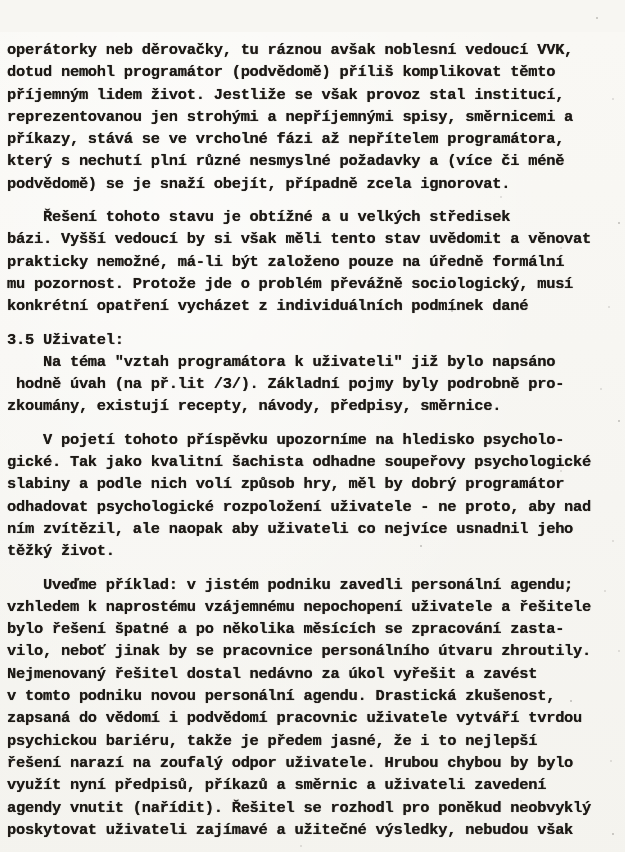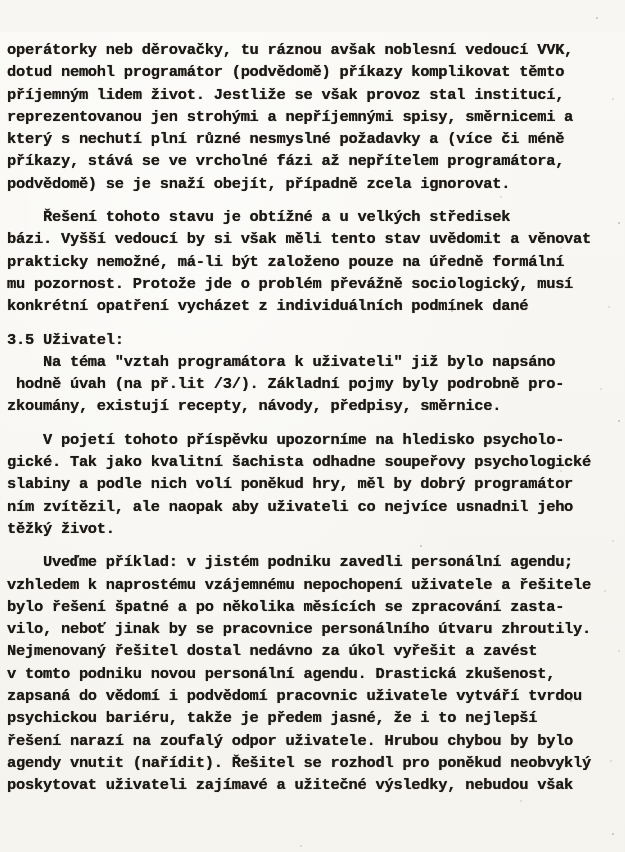--- a/index.html
+++ b/index.html
@@ -50,59 +50,61 @@
     pointer-events: none;
   }
 </style>
 </head>
 <body>
 
 <div class="page">
   <div id="doc">
       <div class="block">
         <div class="line">operátorky neb děrovačky, tu ráznou avšak noblesní vedoucí VVK,</div>
-        <div class="line">dotud nemohl programátor (podvědomě) příkazy komplikovat těmto</div>
+        <div class="line">dotud nemohl programátor (podvědomě) příliš komplikovat těmto</div>
         <div class="line">příjemným lidem život. Jestliže se však provoz stal institucí,</div>
         <div class="line">reprezentovanou jen strohými a nepříjemnými spisy, směrnicemi a</div>
+        <div class="line">příkazy, stává se ve vrcholné fázi až nepřítelem programátora,</div>
         <div class="line">který s nechutí plní různé nesmyslné požadavky a (více či méně</div>
-        <div class="line">příkazy, stává se ve vrcholné fázi až nepřítelem programátora,</div>
         <div class="line">podvědomě) se je snaží obejít, případně zcela ignorovat.</div>
       </div>
       <div class="block">
         <div class="line">    Řešení tohoto stavu je obtížné a u velkých středisek</div>
         <div class="line">bázi. Vyšší vedoucí by si však měli tento stav uvědomit a věnovat</div>
         <div class="line">prakticky nemožné, má-li být založeno pouze na úředně formální</div>
         <div class="line">mu pozornost. Protože jde o problém převážně sociologický, musí</div>
         <div class="line">konkrétní opatření vycházet z individuálních podmínek dané</div>
       </div>
       <div class="block heading">
         <div class="line">3.5 Uživatel:</div>
       </div>
       <div class="block">
         <div class="line">    Na téma "vztah programátora k uživateli" již bylo napsáno</div>
         <div class="line"> hodně úvah (na př.lit /3/). Základní pojmy byly podrobně pro-</div>
         <div class="line">zkoumány, existují recepty, návody, předpisy, směrnice.</div>
       </div>
       <div class="block">
         <div class="line">    V pojetí tohoto příspěvku upozorníme na hledisko psycholo-</div>
         <div class="line">gické. Tak jako kvalitní šachista odhadne soupeřovy psychologické</div>
-        <div class="line">slabiny a podle nich volí poněkud hry, měl by dobrý programátor</div>
+        <div class="line">slabiny a podle nich volí způsob hry, měl by dobrý programátor</div>
+        <div class="line">odhadovat psychologické rozpoložení uživatele - ne proto, aby nad</div>
         <div class="line">ním zvítězil, ale naopak aby uživateli co nejvíce usnadnil jeho</div>
         <div class="line">těžký život.</div>
       </div>
       <div class="block">
         <div class="line">    Uveďme příklad: v jistém podniku zavedli personální agendu;</div>
         <div class="line">vzhledem k naprostému vzájemnému nepochopení uživatele a řešitele</div>
         <div class="line">bylo řešení špatné a po několika měsících se zpracování zasta-</div>
         <div class="line">vilo, neboť jinak by se pracovnice personálního útvaru zhroutily.</div>
         <div class="line">Nejmenovaný řešitel dostal nedávno za úkol vyřešit a zavést</div>
         <div class="line">v tomto podniku novou personální agendu. Drastická zkušenost,</div>
         <div class="line">zapsaná do vědomí i podvědomí pracovnic uživatele vytváří tvrdou</div>
         <div class="line">psychickou bariéru, takže je předem jasné, že i to nejlepší</div>
         <div class="line">řešení narazí na zoufalý odpor uživatele. Hrubou chybou by bylo</div>
+        <div class="line">využít nyní předpisů, příkazů a směrnic a uživateli zavedení</div>
         <div class="line">agendy vnutit (nařídit). Řešitel se rozhodl pro poněkud neobvyklý</div>
         <div class="line">poskytovat uživateli zajímavé a užitečné výsledky, nebudou však</div>
       </div>
     </div>
 </div>
 
 <div class="speck" style="left: 596px; top: 17px; opacity: 0.55;"></div>
 <div class="speck" style="left: 612px; top: 98px; opacity: 0.3;"></div>
 <div class="speck" style="left: 500px; top: 196px; opacity: 0.3;"></div>
 <div class="speck" style="left: 618px; top: 222px; opacity: 0.55;"></div>

